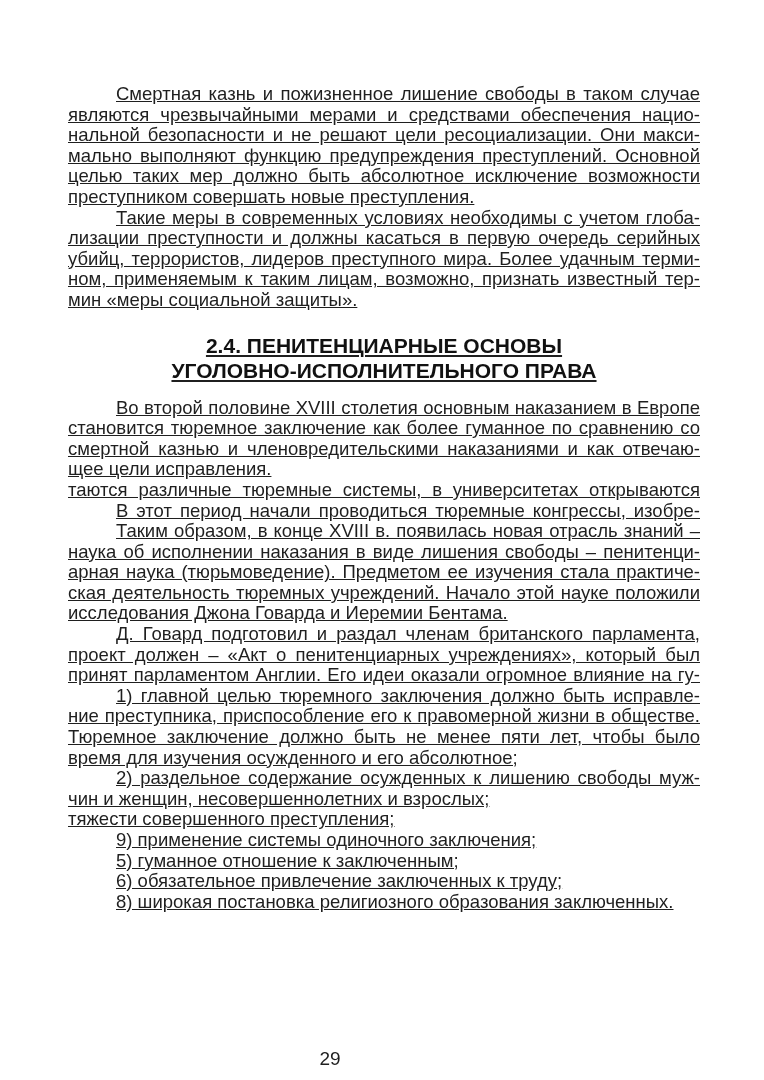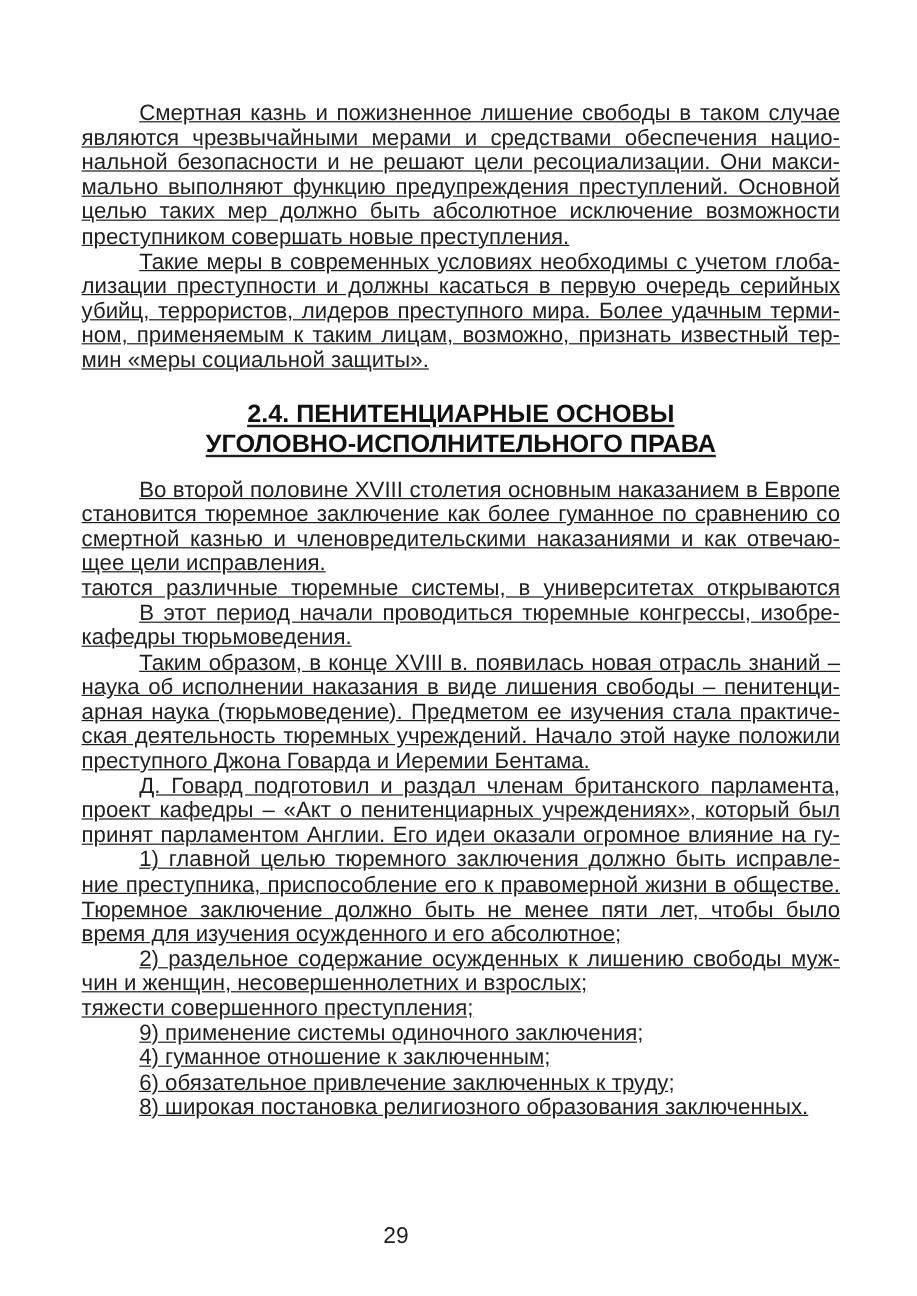--- a/index.html
+++ b/index.html
@@ -33,21 +33,21 @@
     font-weight: bold;
     color: #111111;
     font-size: 21px;
     line-height: 25px;
     text-align: center;
     text-align-last: center;
   }
   .footer {
     position: absolute;
     left: 0;
-    top: 1020px;
+    top: 1048px;
     width: 660px;
     text-align: center;
   }
   .page-number {
     font-size: 19px;
     line-height: 22px;
     color: #1f1f1f;
   }
 </style>
 </head>
@@ -76,52 +76,51 @@
       </div>
       <div class="para-block">
         <div class="line first">Во второй половине XVIII столетия основным наказанием в Европе</div>
         <div class="line">становится тюремное заключение как более гуманное по сравнению со</div>
         <div class="line">смертной казнью и членовредительскими наказаниями и как отвечаю-</div>
         <div class="line last">щее цели исправления.</div>
       </div>
       <div class="para-block">
         <div class="line">таются различные тюремные системы, в университетах открываются</div>
         <div class="line first">В этот период начали проводиться тюремные конгрессы, изобре-</div>
-        <div class="line last">кафедры тюрьмоведения.</div>
       </div>
       <div class="para-block">
         <div class="line first">Таким образом, в конце XVIII в. появилась новая отрасль знаний –</div>
         <div class="line">наука об исполнении наказания в виде лишения свободы – пенитенци-</div>
         <div class="line">арная наука (тюрьмоведение). Предметом ее изучения стала практиче-</div>
         <div class="line">ская деятельность тюремных учреждений. Начало этой науке положили</div>
-        <div class="line last">преступного Джона Говарда и Иеремии Бентама.</div>
+        <div class="line last">исследования Джона Говарда и Иеремии Бентама.</div>
       </div>
       <div class="para-block">
         <div class="line first">Д. Говард подготовил и раздал членам британского парламента,</div>
-        <div class="line">проект кафедры – «Акт о пенитенциарных учреждениях», который был</div>
+        <div class="line">проект должен – «Акт о пенитенциарных учреждениях», который был</div>
         <div class="line">принят парламентом Англии. Его идеи оказали огромное влияние на гу-</div>
       </div>
       <div class="para-block">
         <div class="line first">1) главной целью тюремного заключения должно быть исправле-</div>
         <div class="line">ние преступника, приспособление его к правомерной жизни в обществе.</div>
         <div class="line">Тюремное заключение должно быть не менее пяти лет, чтобы было</div>
         <div class="line last">время для изучения осужденного и его абсолютное;</div>
       </div>
       <div class="para-block">
         <div class="line first">2) раздельное содержание осужденных к лишению свободы муж-</div>
         <div class="line last">чин и женщин, несовершеннолетних и взрослых;</div>
       </div>
       <div class="para-block">
         <div class="line last">тяжести совершенного преступления;</div>
       </div>
       <div class="para-block">
         <div class="line first last">9) применение системы одиночного заключения;</div>
       </div>
       <div class="para-block">
-        <div class="line first last">4) гуманное отношение к заключенным;</div>
+        <div class="line first last">5) гуманное отношение к заключенным;</div>
       </div>
       <div class="para-block">
         <div class="line first last">6) обязательное привлечение заключенных к труду;</div>
       </div>
       <div class="para-block">
         <div class="line first last">8) широкая постановка религиозного образования заключенных.</div>
       </div>
     </section>
   <footer class="footer">
     <span class="page-number">29</span>

